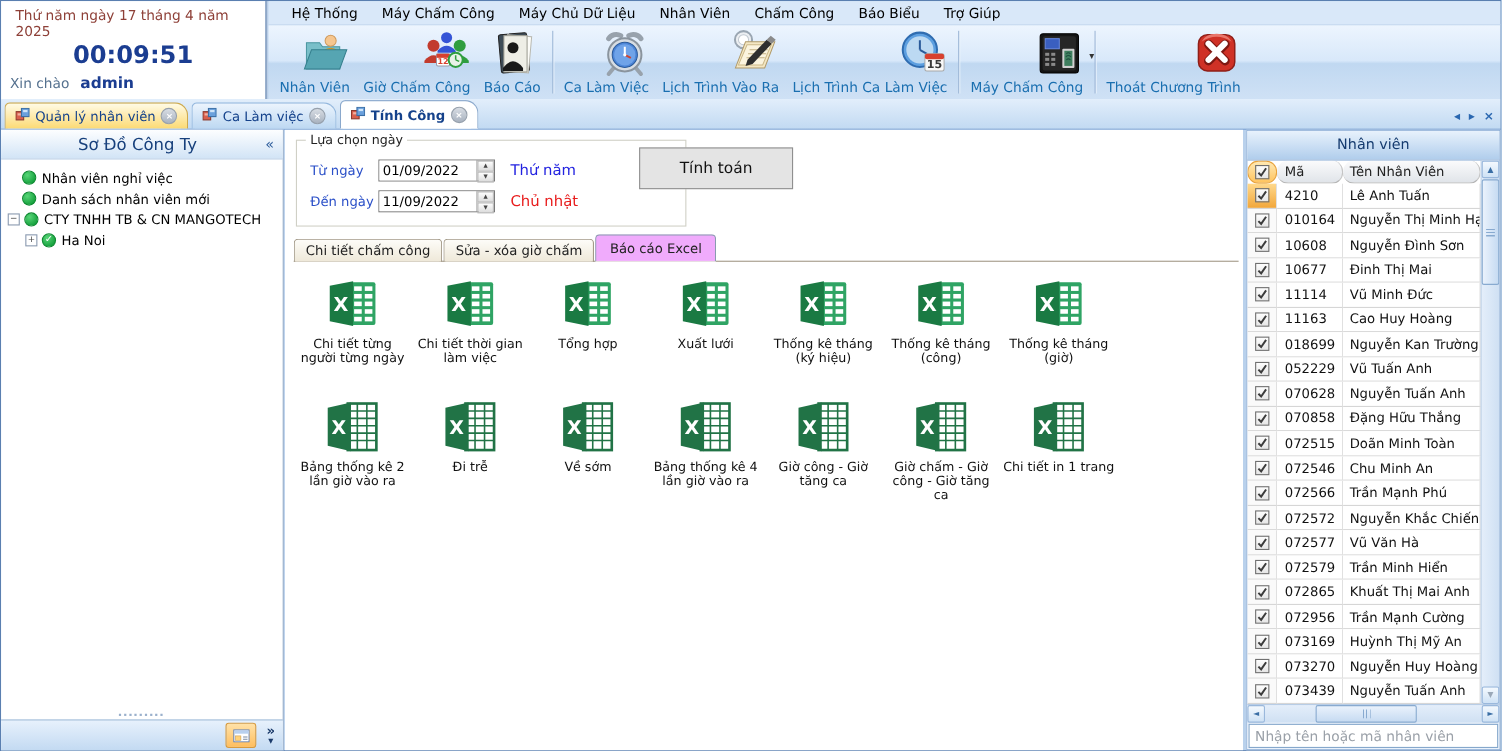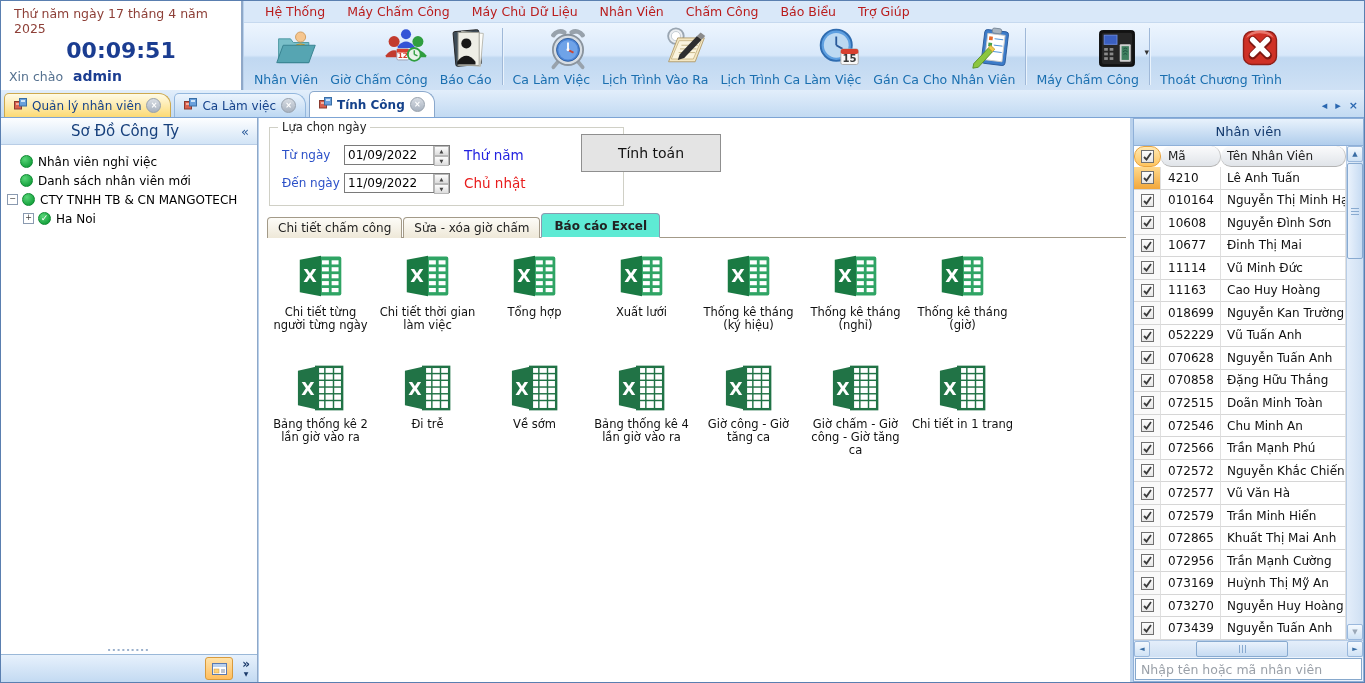--- a/index.html
+++ b/index.html
@@ -10,21 +10,21 @@
   #clock-panel{position:absolute;left:0;top:0;width:240px;height:89px;background:#fff;
     border-right:2px solid #8fa8c8;border-bottom:1px solid #c8d6e8;}
   .cp-date{padding:5px 0 0 13px;font-size:12.5px;color:#8e4038;}
   .cp-time{text-align:center;font-size:22px;font-weight:bold;color:#1b3d91;margin-top:2px;}
   .cp-greet{position:absolute;left:8px;bottom:6px;font-size:12.5px;color:#55718f;}
   .cp-greet b{color:#1b3d91;font-size:14px;margin-left:10px;}
 
   
   #menu-bar{position:absolute;left:243px;top:0;width:1120px;height:22px;background:#d9e8f9;
     border-bottom:1px solid #c6d9ef;display:flex;align-items:center;padding-left:10px;box-sizing:border-box;}
-  .menu-item{padding:0 11px;font-size:12.5px;color:#b91c1c;line-height:21px;cursor:default;}
+  .menu-item{padding:0 11px;font-size:12.5px;color:#000000;line-height:21px;cursor:default;}
 
   
   #toolbar{position:absolute;left:243px;top:22px;width:1120px;height:67px;
     background:linear-gradient(#edf5fe,#d8e8fa 48%,#c0d8f1 52%,#cfe1f5);
     display:flex;align-items:stretch;padding-left:4px;box-sizing:border-box;}
   .tb-item{position:relative;display:flex;flex-direction:column;align-items:flex-end;justify-content:flex-end;
     padding:2px 6px 3px;cursor:default;}
   .tb-icon{height:46px;display:flex;align-items:center;}
   .tb-label{font-size:12.5px;color:#1a6fb0;white-space:nowrap;margin-top:1px;}
   .tb-dd{position:absolute;right:-4px;top:24px;font-size:9px;color:#333;}
@@ -86,21 +86,21 @@
   .day-lbl{margin-left:14px;font-size:13.5px;}
   .day-lbl.blue{color:#2222e0;}
   .day-lbl.red{color:#e81c1c;}
   #calc-btn{position:absolute;left:322px;top:16px;width:140px;height:38px;background:#e4e4e4;
     border:1px solid #8f8f8f;font-size:14px;color:#111;font-family:"DejaVu Sans","Liberation Sans",sans-serif;}
   #rtabs{position:absolute;left:8px;right:4px;top:96px;height:23px;border-bottom:1px solid #a39a88;
     display:flex;align-items:flex-end;}
   .rtab{padding:3px 10px 3px;font-size:12px;color:#222;background:linear-gradient(#fdfcf8,#eee8d8);
     border:1px solid #a39a88;border-bottom:none;border-radius:4px 4px 0 0;margin-right:1px;
     margin-bottom:-1px;cursor:default;}
-  .rtab.active{background:#5eead4;font-weight:bold;padding:5px 12px 4px;border-color:#8a9ab0;
+  .rtab.active{background:#f0abfc;font-weight:normal;padding:5px 12px 4px;border-color:#8a9ab0;
     border-bottom:1px solid #fff;position:relative;z-index:2;}
   .rep-grid{position:absolute;left:8px;display:grid;grid-template-columns:repeat(7,107px);}
   .rep-grid.row1{top:131px;}
   .rep-grid.row2{top:243px;}
   .rep-item{display:flex;flex-direction:column;align-items:center;cursor:default;}
   .rep-ic{height:54px;display:flex;align-items:center;}
   .rep-lb{margin-top:3px;font-size:11.5px;line-height:13px;color:#111;text-align:center;max-width:104px;}
 
   
   #right-panel{position:absolute;left:1132px;top:117px;width:231px;height:564px;background:#fff;
@@ -256,40 +256,20 @@
             <circle cx="21" cy="21" r="13.5" fill="#bcd9f2"></circle>
             <line x1="21" y1="21" x2="21" y2="11.5" stroke="#2a5a9a" stroke-width="2"></line>
             <line x1="21" y1="21" x2="28" y2="25" stroke="#2a5a9a" stroke-width="2"></line>
             <rect x="26" y="25" width="19" height="17" rx="2" fill="#f8f8f8" stroke="#a8a8a8"></rect>
             <rect x="26" y="25" width="19" height="5.5" rx="2" fill="#d8402f"></rect>
             <text x="35.5" y="39.5" font-size="11" font-weight="bold" fill="#3a3a3a" text-anchor="middle">15</text>
           </svg>
         </span>
         <span class="tb-label">Lịch Trình Ca Làm Việc</span>
       </div>
-      <div class="tb-item">
-        <span class="tb-icon">
-          <svg width="44" height="44" viewBox="0 0 48 48">
-            <g transform="rotate(7 26 24)">
-              <rect x="13" y="5" width="26" height="37" rx="3" fill="#3d7cc9" stroke="#2a5a9a"></rect>
-              <rect x="16.5" y="9" width="19" height="29" fill="#fff" stroke="#c8c8c8"></rect>
-              <rect x="21" y="2.5" width="10" height="5.5" rx="2" fill="#a8b4c0" stroke="#7a8a9a"></rect>
-              <rect x="18.5" y="12" width="4" height="4" fill="#e86a2a"></rect>
-              <line x1="24.5" y1="14" x2="34" y2="14" stroke="#4a90d8"></line>
-              <rect x="18.5" y="19" width="4" height="4" fill="#48a048"></rect>
-              <line x1="24.5" y1="21" x2="34" y2="21" stroke="#4a90d8"></line>
-              <rect x="18.5" y="26" width="4" height="4" fill="#d8b02a"></rect>
-              <line x1="24.5" y1="28" x2="34" y2="28" stroke="#4a90d8"></line>
-            </g>
-            <path d="M3 41 L19 24 l4.5 4 L8 45 l-6 1 z" fill="#8cc63f" stroke="#5a8f2a"></path>
-            <path d="M19 24 l4.5 4 2.5 -2.7 -4.5 -4 z" fill="#f2c94c" stroke="#caa32a"></path>
-          </svg>
-        </span>
-        <span class="tb-label">Gán Ca Cho Nhân Viên</span>
-      </div>
       <div class="tb-sep"></div>
       <div class="tb-item">
         <span class="tb-icon">
           <svg width="44" height="44" viewBox="0 0 48 48">
             <rect x="5" y="5" width="38" height="39" rx="3" fill="#141414" stroke="#000"></rect>
             <rect x="7.5" y="7.5" width="33" height="34" rx="2" fill="#262626"></rect>
             <rect x="10" y="10" width="14" height="10" fill="#3a5fc0" stroke="#6a8ae0"></rect>
             <g fill="#8a8a8a">
               <rect x="10" y="24" width="4" height="3"></rect>
               <rect x="16" y="24" width="4" height="3"></rect>
@@ -561,21 +541,21 @@
                 <rect x="37.5" y="24" width="7.5" height="4.5"></rect>
                 <rect x="27" y="31.5" width="7.5" height="4.5"></rect>
                 <rect x="37.5" y="31.5" width="7.5" height="4.5"></rect>
                 <rect x="27" y="39" width="7.5" height="4.5"></rect>
                 <rect x="37.5" y="39" width="7.5" height="4.5"></rect>
               </g>
               <path d="M3 8.5 L26 4 V48 L3 43.5 Z" fill="#1a7a43"></path>
               <text x="14" y="33" font-size="19" font-weight="bold" fill="#fff" text-anchor="middle">X</text>
             </svg>
           </div>
-          <div class="rep-lb">Thống kê tháng (nghỉ)</div>
+          <div class="rep-lb">Thống kê tháng (công)</div>
         </div>
         <div class="rep-item">
           <div class="rep-ic">
             <svg width="48" height="48" viewBox="0 0 52 52">
               <rect x="23" y="5" width="25" height="42" rx="2" fill="#2fa464"></rect>
               <g fill="#fff">
                 <rect x="27" y="9" width="7.5" height="4.5"></rect>
                 <rect x="37.5" y="9" width="7.5" height="4.5"></rect>
                 <rect x="27" y="16.5" width="7.5" height="4.5"></rect>
                 <rect x="37.5" y="16.5" width="7.5" height="4.5"></rect>

